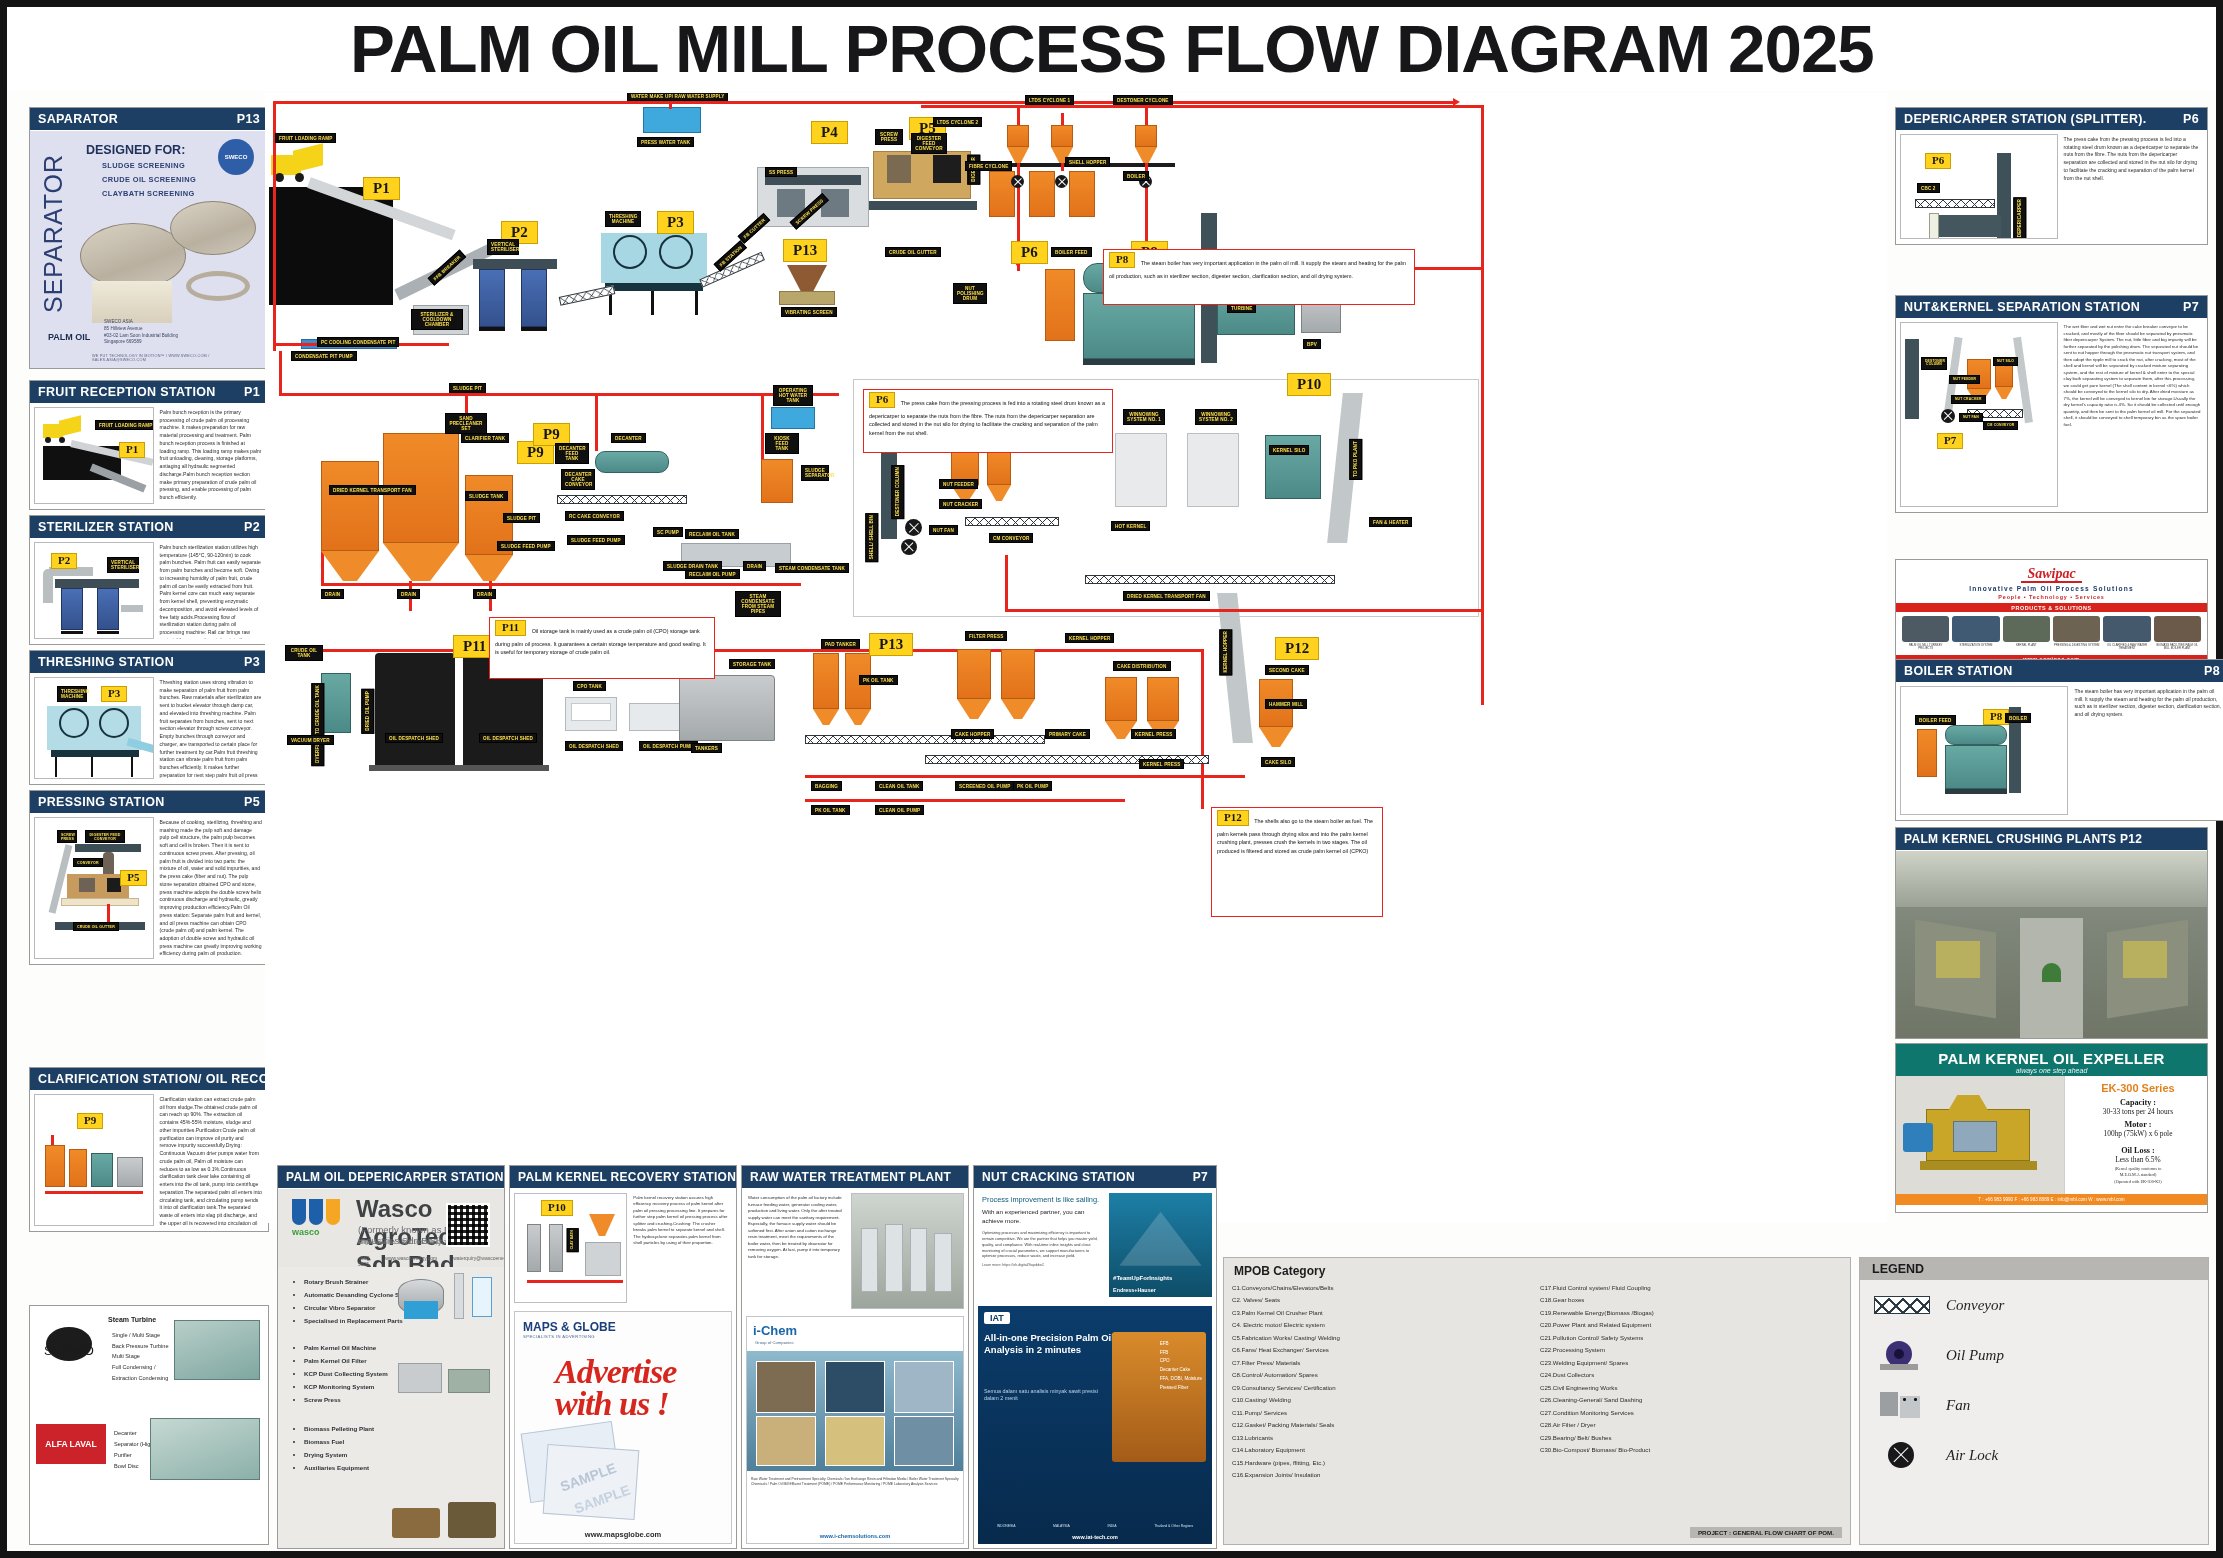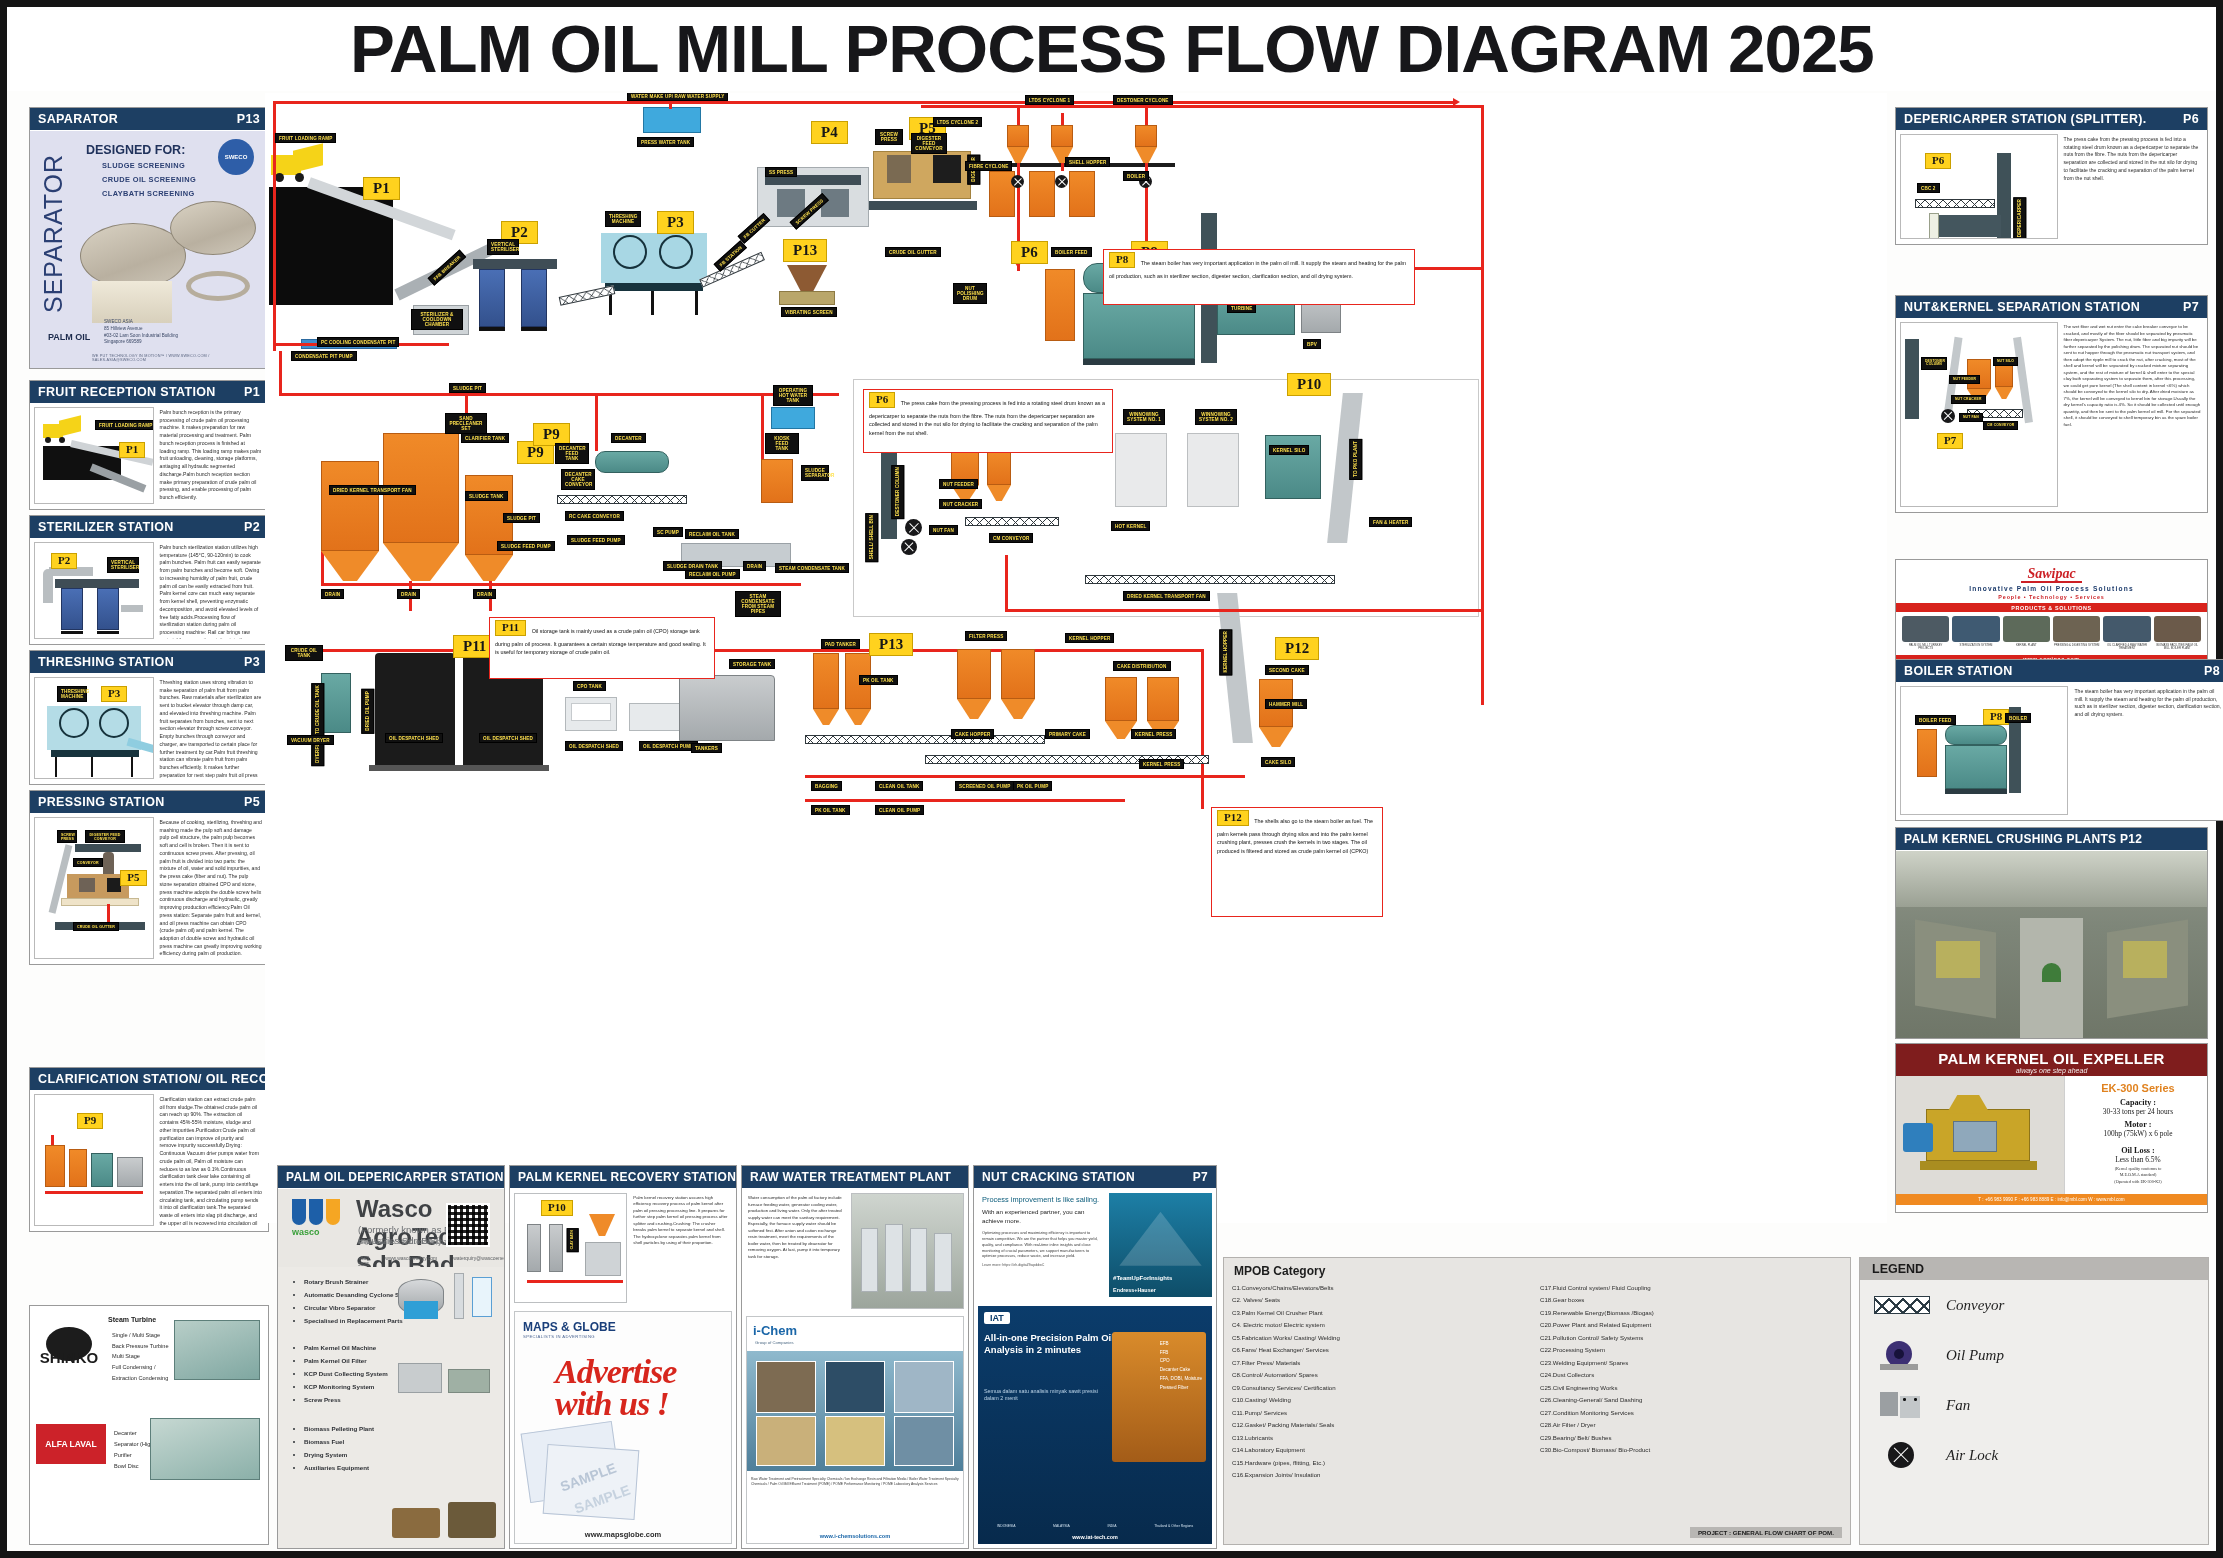--- a/index.html
+++ b/index.html
@@ -337,21 +337,21 @@
         <div class="pipe h" style="left:10px;top:96px;width:98px;"></div>
         <div class="pipe v" style="left:16px;top:40px;height:14px;"></div>
       </div>
       <div class="panel-txt">Clarification station can extract crude palm oil from sludge.The obtained crude palm oil can reach up 90%. The extraction oil contains 45%-55% moisture, sludge and other impurities.Purification:Crude palm oil purification can improve oil purity and remove impurity successfully.Drying: Continuous Vacuum drier pumps water from crude palm oil, Palm oil moisture can reduces to as low as 0.1%.Continuous clarification tank clear lake containing oil enters into the oil tank, pump into centrifuge separation.The separated palm oil enters into circulating tank, and circulating pump sends it into oil clarification tank.The separated waste oil enters into slag pit discharge, and the upper oil is recovered into circulation oil tank.</div>
     </div>
   </div>
 
   <div class="panel" style="left:22px; top:1298px; width:240px; height:240px;">
     <div style="position:absolute;left:6px;top:8px;width:66px;height:60px;display:flex;align-items:center;justify-content:center;">
       <div style="width:46px;height:34px;border-radius:50%;background:#1c1c1c"></div>
-      <span style="position:absolute;bottom:8px;font-size:15px;font-weight:bold;color:#1c1c1c">SHINKO</span>
+      <span style="position:absolute;bottom:16px;font-size:13px;font-weight:normal;color:#1c1c1c">SHINKO</span>
     </div>
     <div style="position:absolute;left:78px;top:10px;font-size:7px;font-weight:bold;color:#1b1b1b">Steam Turbine</div>
     <div style="position:absolute;left:82px;top:24px;font-size:5.6px;color:#2a2a2a;line-height:1.9">
       <div>Single / Multi Stage</div>
       <div>Back Pressure Turbine</div>
       <div>Multi Stage</div>
       <div>Full Condensing /</div>
       <div>Extraction Condensing</div>
     </div>
     <div style="position:absolute;right:8px;top:14px;width:86px;height:60px;background:linear-gradient(160deg,#b8cec8,#7fa7a1);border:1px solid #5d7f7a"></div>
@@ -486,21 +486,21 @@
       <div style="position:absolute;left:40%;top:36%;width:20%;height:64%;background:#b3b6ac"></div>
       <div style="position:absolute;left:6%;top:40%;width:26%;height:46%;background:#8a8f7e;transform:skewY(9deg)"></div>
       <div style="position:absolute;right:6%;top:40%;width:26%;height:46%;background:#8a8f7e;transform:skewY(-9deg)"></div>
       <div style="position:absolute;left:13%;top:48%;width:14%;height:20%;background:#b8b05e"></div>
       <div style="position:absolute;right:13%;top:48%;width:14%;height:20%;background:#b8b05e"></div>
       <div style="position:absolute;left:47%;top:60%;width:6%;height:10%;background:#3f7c3a;border-radius:50% 50% 0 0"></div>
     </div>
   </div>
 
   <div class="ad" style="left:1888px; top:1036px; width:313px; height:170px; background:#fff;">
-    <div style="background:#7f1d1d;color:#fff;text-align:center;padding:6px 0 2px;">
+    <div style="background:#0f766e;color:#fff;text-align:center;padding:6px 0 2px;">
       <div style="font-size:15px;font-weight:bold;letter-spacing:.3px">PALM KERNEL OIL EXPELLER</div>
       <div style="font-size:7px;font-style:italic;opacity:.92">always one step ahead</div>
     </div>
     <div style="display:flex;height:calc(100% - 50px);">
       <div style="flex:0 0 54%;position:relative;background:#dedcd7;">
         <div style="position:absolute;left:18%;top:28%;width:62%;height:44%;background:#c9a528;border:1px solid #8e7418"></div>
         <div style="position:absolute;left:30%;top:16%;width:26%;height:16%;background:#c9a528;clip-path:polygon(0 100%,25% 0,75% 0,100% 100%)"></div>
         <div style="position:absolute;left:4%;top:40%;width:18%;height:24%;background:#2f7fbd;border-radius:3px"></div>
         <div style="position:absolute;left:34%;top:38%;width:26%;height:26%;background:#8fa8bb;border:1px solid #5f7382"></div>
         <div style="position:absolute;left:14%;top:72%;width:70%;height:8%;background:#a98d20"></div>

